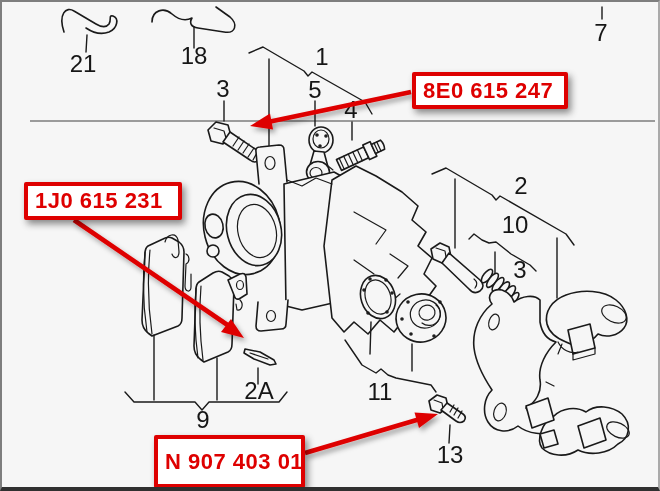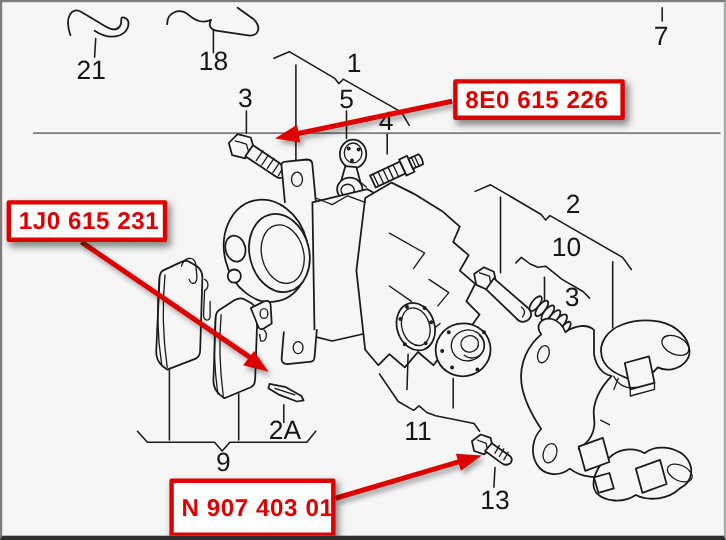--- a/index.html
+++ b/index.html
@@ -270,24 +270,24 @@
         <polygon class="redhead" points="242,336 219,330 229,317"></polygon>
       </g>
       <g>
         <line class="redline" x1="303" y1="451" x2="418" y2="417"></line>
         <polygon class="redhead" points="436,412 417,426 412.5,410.5"></polygon>
       </g>
     </g>
   </svg>
 
   <div class="callout" style="left:410px;top:70px;width:156px;height:37px">
-    <span>8E0 615 226</span>
+    <span>8E0 615 247</span>
   </div>
 
-  <div class="callout" style="left:4px;top:180px;width:146px;height:38px">
+  <div class="callout" style="left:22px;top:180px;width:158px;height:38px">
     <span>1J0 615 231</span>
   </div>
 
   <div class="callout" style="left:152px;top:433px;width:151px;height:53px">
     <span>N 907 403 01</span>
   </div>
 
 </div>
 
 </body></html>

